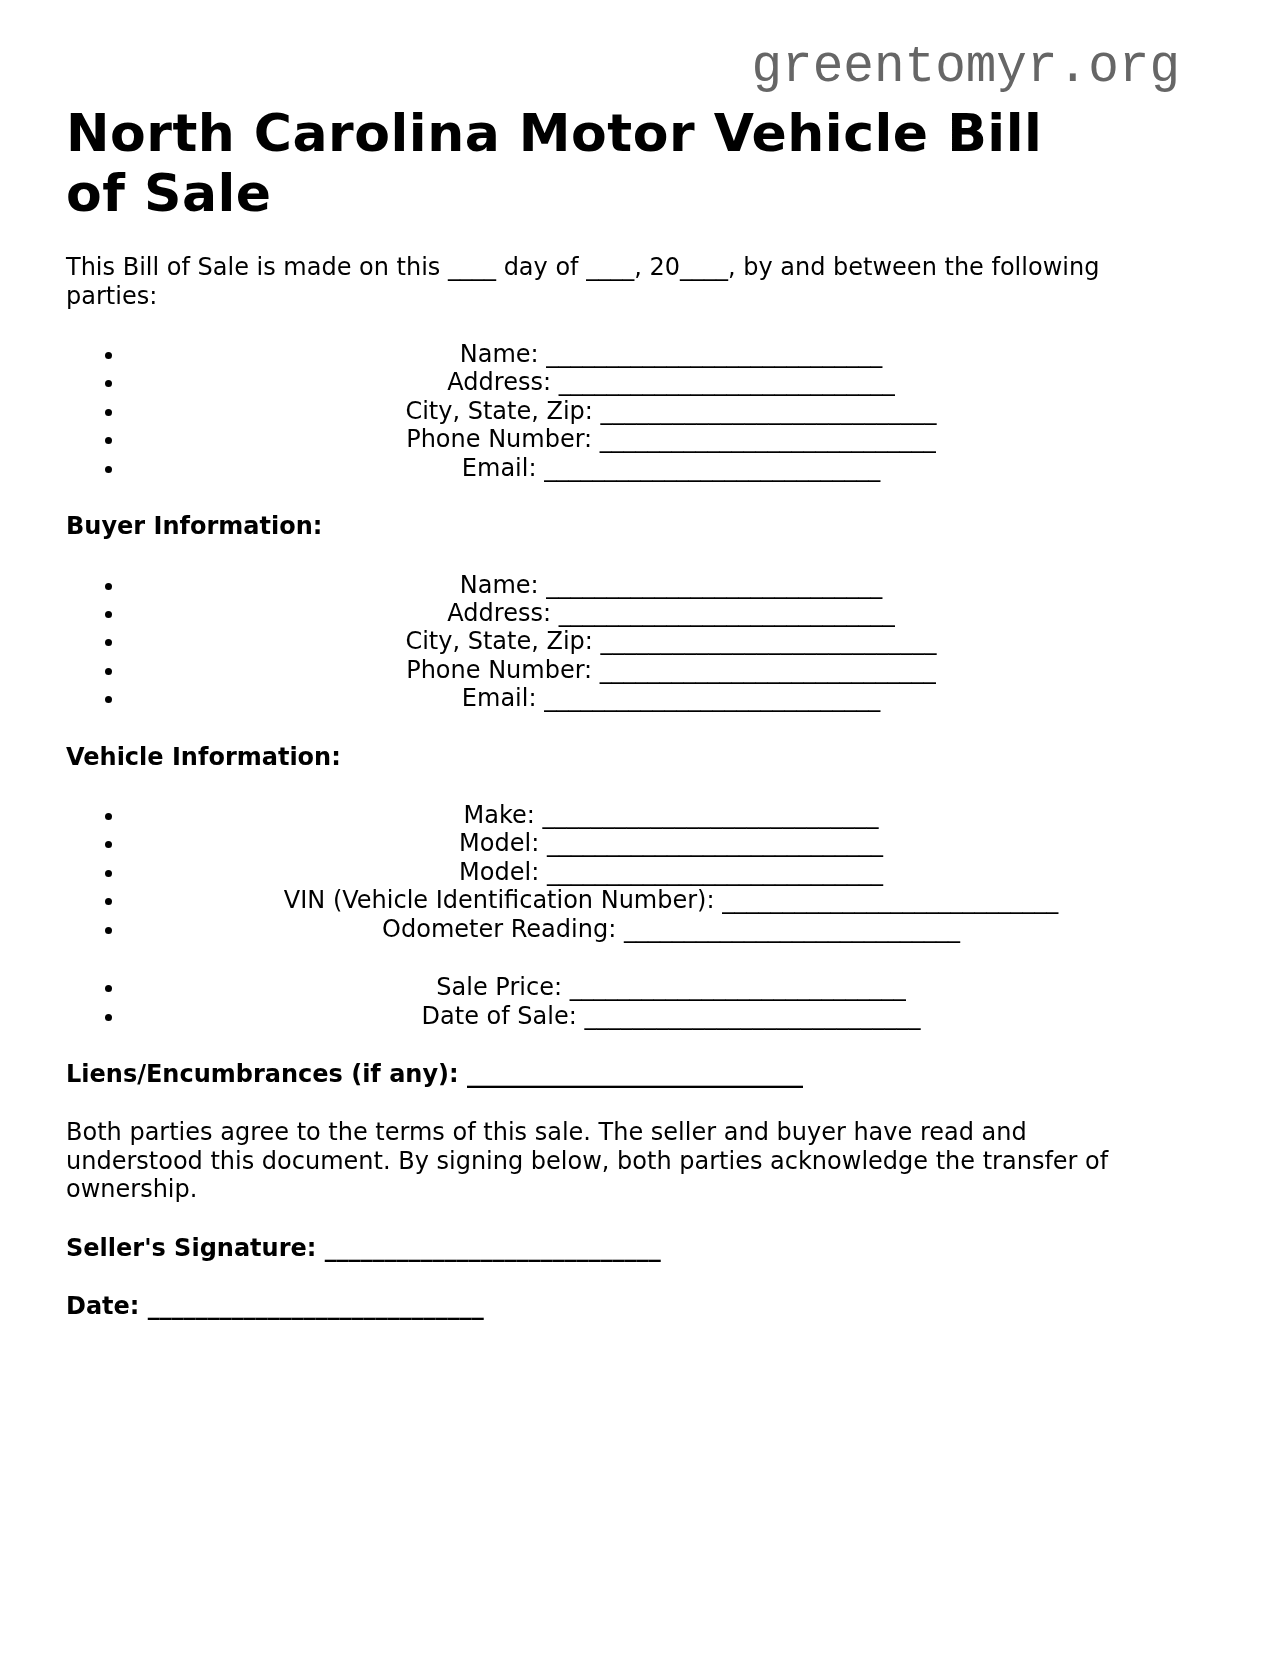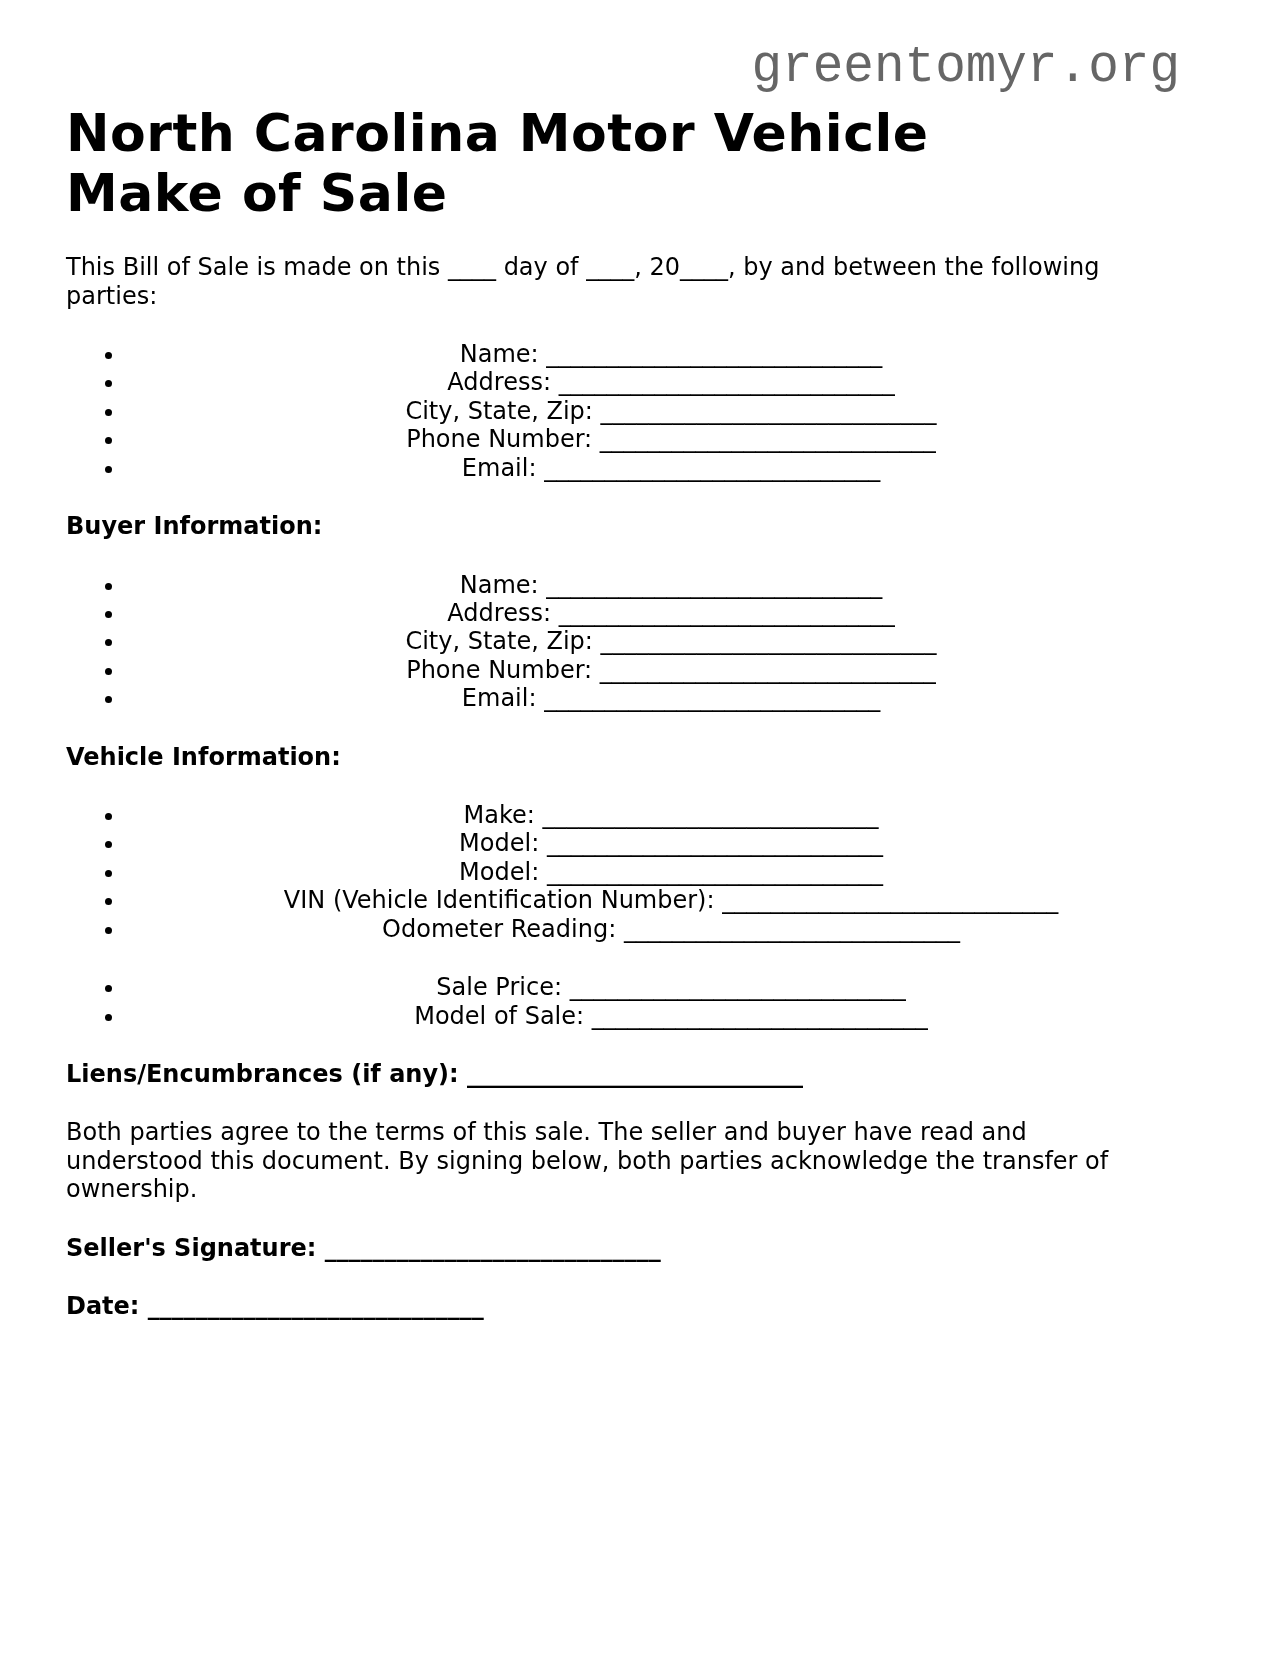--- a/index.html
+++ b/index.html
@@ -58,21 +58,21 @@
   }
   .blank { white-space: nowrap; }
 </style>
 </head>
 <body>
 
 <div class="page">
 
   <div class="watermark">greentomyr.org</div>
 
-  <h1 class="title">North Carolina Motor Vehicle Make of Sale</h1>
+  <h1 class="title">North Carolina Motor Vehicle Bill of Sale</h1>
 
   <p class="para">This Bill of Sale is made on this ____ day of ____, 20____, by and between the following
 parties:</p>
 
   <ul class="fields">
     <li>
       <span>Name:</span>
       <span class="blank">____________________________</span>
     </li>
     <li>
@@ -140,21 +140,21 @@
       <span class="blank">____________________________</span>
     </li>
   </ul>
 
   <ul class="fields">
     <li>
       <span>Sale Price:</span>
       <span class="blank">____________________________</span>
     </li>
     <li>
-      <span>Model of Sale:</span>
+      <span>Date of Sale:</span>
       <span class="blank">____________________________</span>
     </li>
   </ul>
 
 
   <p class="bold-line">
     <span>Liens/Encumbrances (if any):</span>
     <span class="blank">____________________________</span>
   </p>
 

